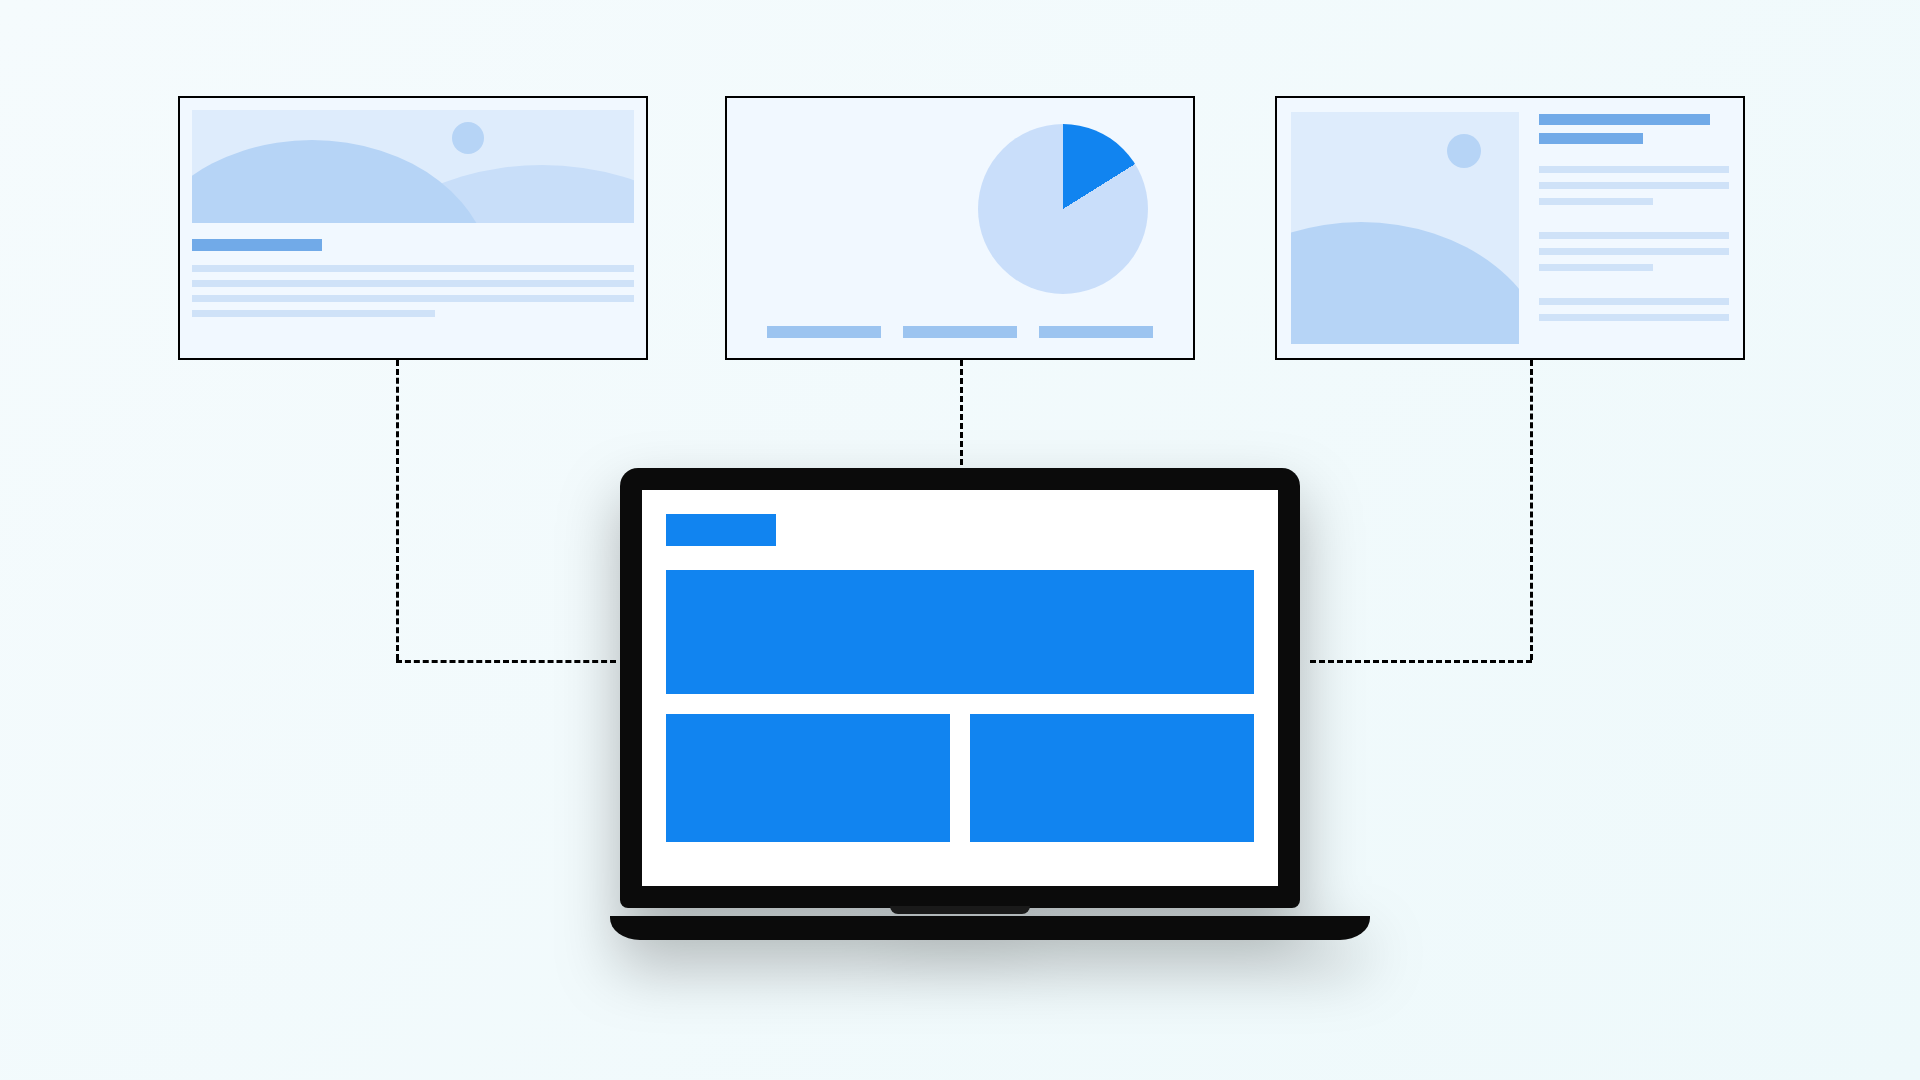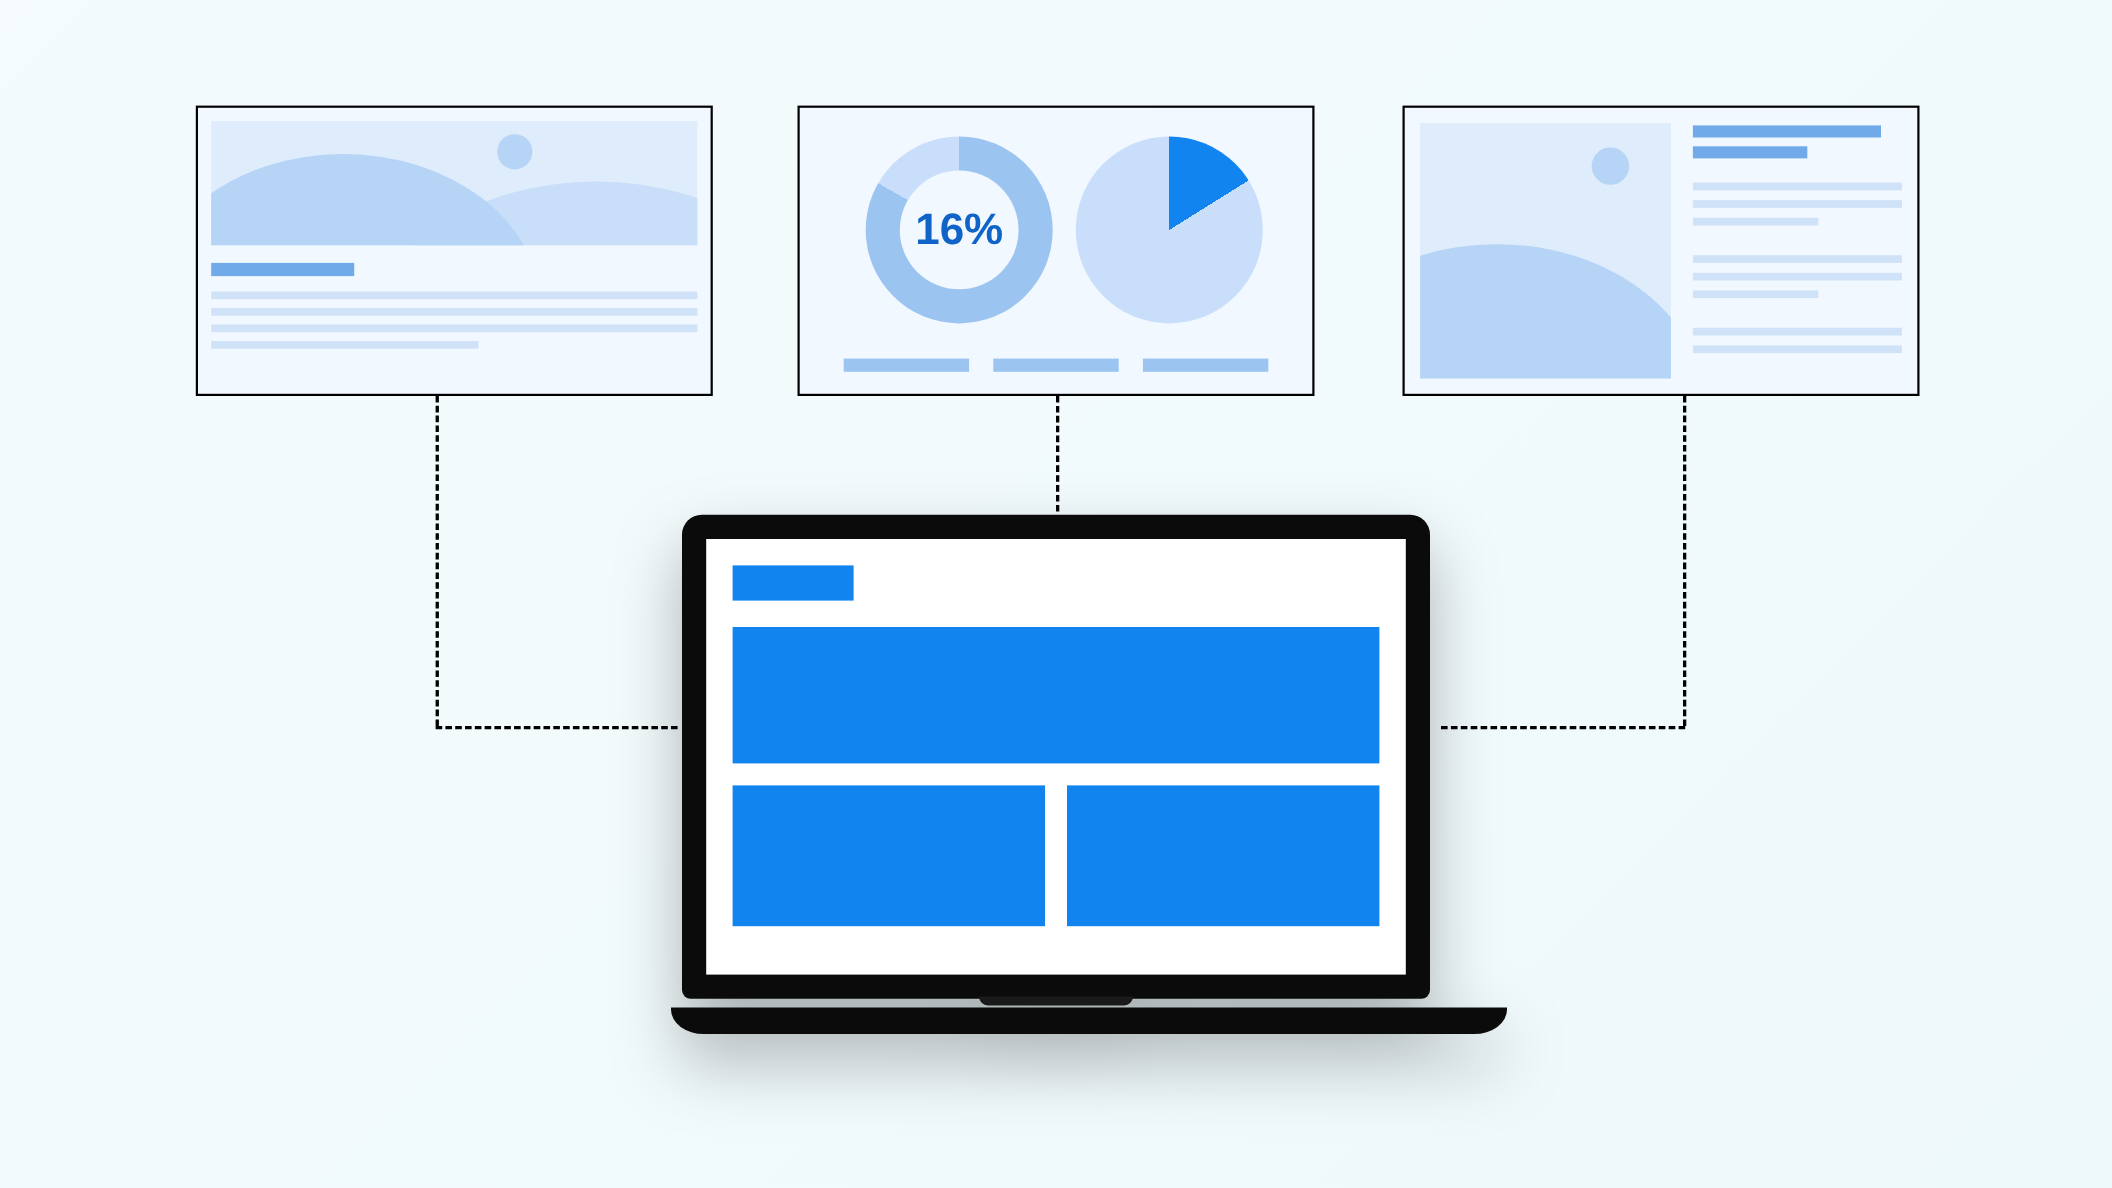--- a/index.html
+++ b/index.html
@@ -125,25 +125,20 @@
     <div class="title-bar"></div>
     <div class="text-lines">
       <div class="tl w1"></div>
         <div class="tl w2"></div>
       <div class="tl w3"></div>
         <div class="tl w4"></div>
     </div>
   </div>
 
   <div class="card card-stats">
-    <div class="donut-wrap">
-      <div class="donut-bg">
-        <div class="donut-hole">16%</div>
-      </div>
-    </div>
     <div class="pie-wrap">
       <div class="pie" id="pie" style="--slice: 58deg;"></div>
     </div>
     <div class="stat-bars">
       <div class="sb"></div>
       <div class="sb"></div>
       <div class="sb"></div>
     </div>
   </div>
 

